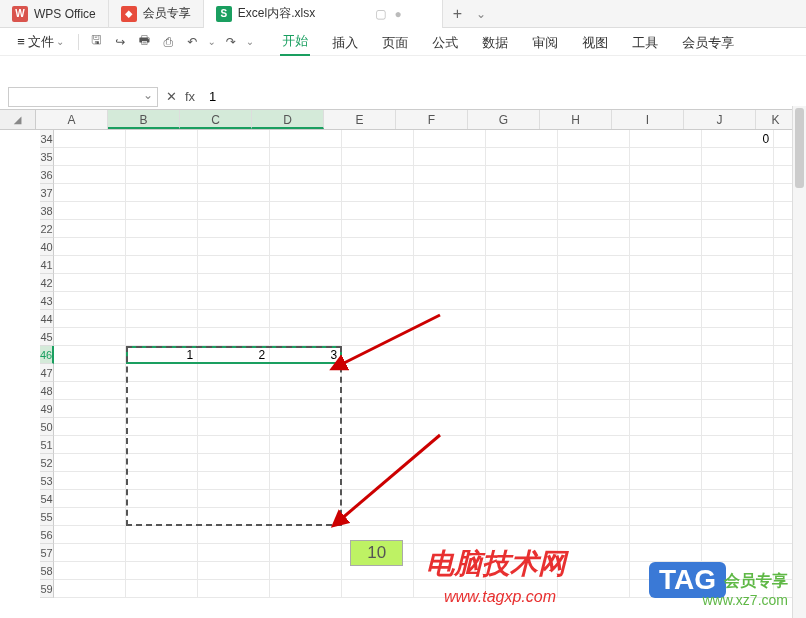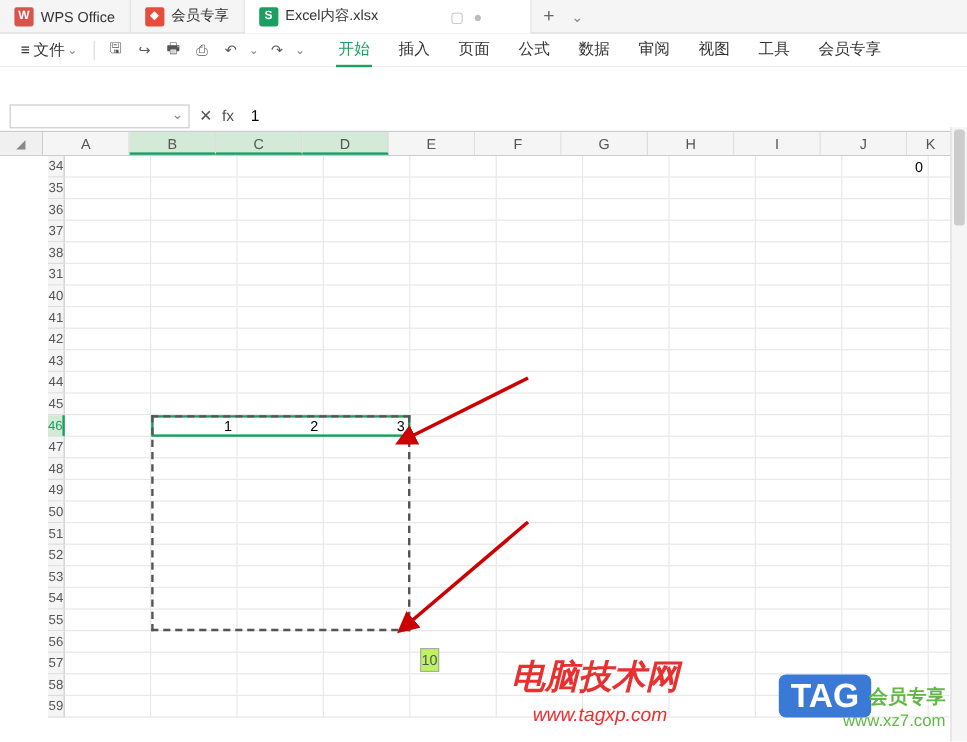--- a/index.html
+++ b/index.html
@@ -16,21 +16,21 @@
     .tab-add { padding: 0 10px; color: #666; font-size: 16px; }
     
     
     .toolbar { height: 28px; display: flex; align-items: center; padding: 0 8px; border-bottom: 1px solid #eee; gap: 6px; }
     .menu-btn { display: flex; align-items: center; padding: 2px 6px; color: #333; font-size: 13px; }
     .menu-icon { display: inline-block; width: 14px; text-align: center; }
     .tool-icon { width: 18px; height: 18px; display: inline-flex; align-items: center; justify-content: center; color: #555; cursor: pointer; }
     .tool-sep { width: 1px; height: 16px; background: #ddd; margin: 0 2px; }
     
     
-    .ribbon-tabs { display: flex; align-items: flex-start; margin-left: 20px; gap: 20px; }
+    .ribbon-tabs { display: flex; align-items: flex-end; margin-left: 20px; gap: 20px; }
     .ribbon-tab { font-size: 13px; color: #333; padding: 4px 2px; cursor: pointer; }
     .ribbon-tab.active { color: #1a9f60; border-bottom: 2px solid #1a9f60; }
     
     
     .formula-bar { height: 26px; display: flex; align-items: center; border-bottom: 1px solid #ccc; padding: 0 8px; margin-top: 28px; gap: 8px; }
     .name-box { width: 150px; height: 20px; border: 1px solid #ccc; padding: 0 20px 0 6px; position: relative; background: #fff; }
     .name-box::after { content: "⌄"; position: absolute; right: 4px; top: 0; color: #888; font-size: 12px; }
     .fb-icon { color: #555; cursor: pointer; font-size: 13px; }
     .formula-input { flex: 1; border: none; outline: none; padding: 0 6px; font-size: 13px; }
     
@@ -45,21 +45,21 @@
     .row-headers { width: 56px; padding-left: 40px; }
     .row-header { height: 18px; text-align: center; line-height: 18px; background: #f5f5f5; border-bottom: 1px solid #ddd; border-right: 1px solid #ccc; color: #555; font-size: 11px; }
     .row-header.sel { background: #d4ead9; border-right: 2px solid #1a9f60; color:#1a9f60; }
     
     .cells { position: relative; }
     .cell-row { display: flex; height: 18px; }
     .cell { width: 72px; height: 18px; border-right: 1px solid #e8e8e8; border-bottom: 1px solid #e8e8e8; text-align: right; padding-right: 4px; font-size: 12px; line-height: 18px; }
     
     .selection-box { position: absolute; border: 2px solid #1a9f60; pointer-events: none; }
     .fill-range { position: absolute; border: 2px dashed #555; pointer-events: none; }
-    .fill-tooltip { position: absolute; background: #bef264; border: 1px solid #aaa; padding: 2px 0; font-size: 12px; color: #555; }
+    .fill-tooltip { position: absolute; background: #bef264; border: 1px solid #aaa; padding: 2px 16px; font-size: 17px; color: #555; }
     
     .arrow { position: absolute; }
     .arrow svg { overflow: visible; }
     
     .watermark-tag { position: absolute; right: 80px; bottom: 20px; display:flex; align-items:center; gap:6px; }
     .watermark-red { position: absolute; right: 240px; bottom: 35px; color: #e83030; font-size: 28px; font-weight: bold; font-style: italic; }
     .watermark-url { position: absolute; right: 250px; bottom: 12px; color: #e83030; font-size: 16px; font-style: italic; }
     .watermark-xz { position: absolute; right: 18px; bottom: 10px; color: #5fb846; font-size: 14px; text-align:right;}
     .tag-badge { background:#3a79d6; color:#fff; font-weight:bold; font-size:28px; padding:2px 10px; border-radius:6px;}
     
@@ -140,21 +140,21 @@
     <div class="col-header" style="width:40px;">K</div>
   </div>
 
   <div class="grid-body">
     <div class="row-headers" id="row-headers">
         <div class="row-header">34</div>
         <div class="row-header">35</div>
         <div class="row-header">36</div>
         <div class="row-header">37</div>
         <div class="row-header">38</div>
-        <div class="row-header">31</div>
+        <div class="row-header">22</div>
         <div class="row-header">40</div>
         <div class="row-header">41</div>
         <div class="row-header">42</div>
         <div class="row-header">43</div>
         <div class="row-header">44</div>
         <div class="row-header">45</div>
         <div class="row-header sel">46</div>
         <div class="row-header">47</div>
         <div class="row-header">48</div>
         <div class="row-header">49</div>

